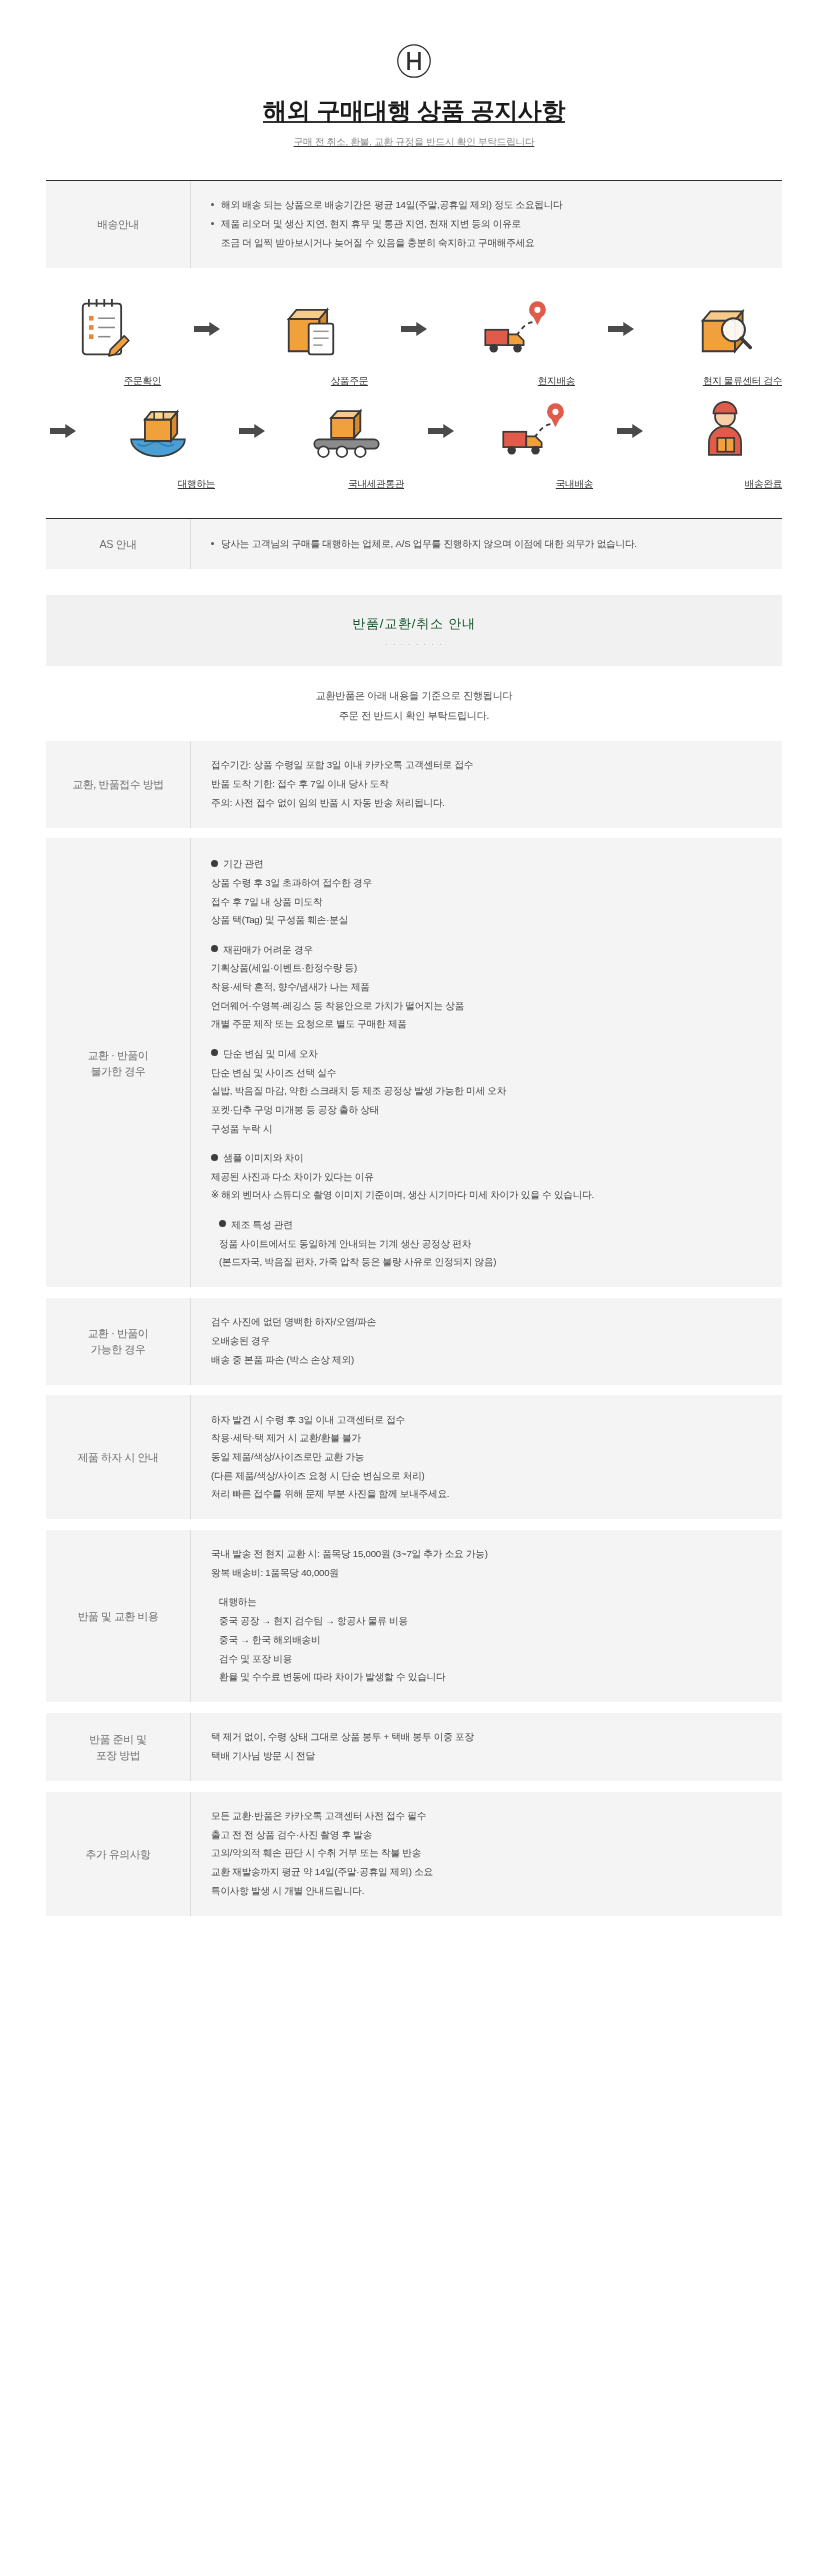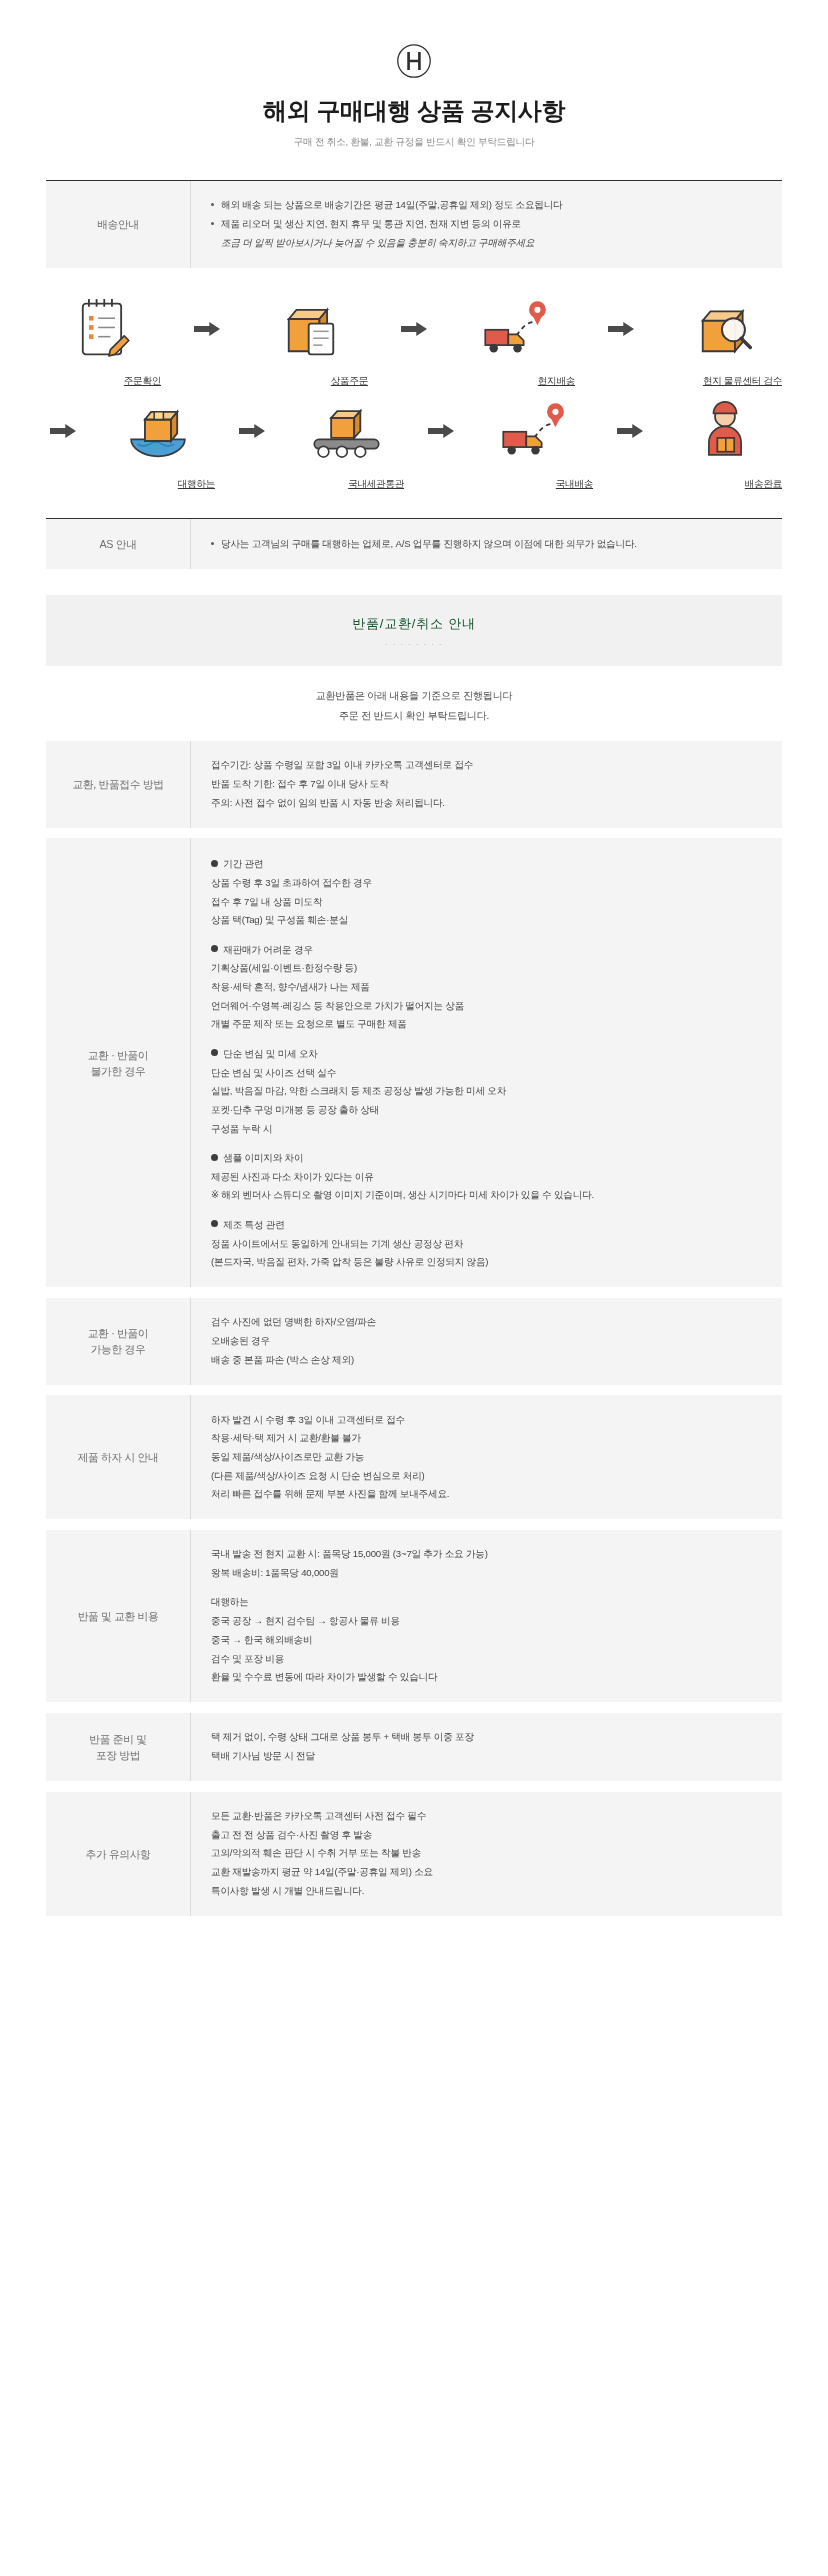--- a/index.html
+++ b/index.html
@@ -13,20 +13,21 @@
   .page {
     width: 828px;
     margin: 0 auto;
     padding: 0 46px 46px;
   }
 
   
   .header {
     padding: 44px 0 20px;
     text-align: center;
+    text-decoration: underline;
   }
   .logo-mark {
     width: 34px; height: 34px;
     margin: 0 auto 17px;
     display: block;
   }
   .header h1 {
     font-size: 24px;
     font-weight: bold;
     letter-spacing: -0.4px;
@@ -70,21 +71,21 @@
   }
   .bullet-line { position: relative; padding-left: 10px; }
   .bullet-line:before {
     content: "";
     position: absolute;
     left: 0; top: 7px;
     width: 3.1px; height: 3.1px;
     border-radius: 50%;
     background: #5a5a5a;
   }
-  .sub-line { padding-left: 10px; font-style: italic; }
+  .sub-line { padding-left: 10px; }
 
   .hdr-rule-top { border-top: 1.5px solid #2f2f2f; }
 
   
   .flow {
     display: flex;
     align-items: flex-start;
     justify-content: space-between;
     margin-top: 26px;
   }
@@ -146,21 +147,21 @@
 
   .gap-lg { height: 17px; }
 
   .emoji-line { position: relative; padding-left: 12.3px; margin-top: 1.5px;}
   .emoji-line .dot {
     position: absolute; left: 0; top: 4.6px;
     width: 7px; height: 7px; border-radius: 50%;
     background: #3d3d3d;
   }
   .grp { margin-bottom: 10.7px; }
-  .grp:last-child { margin-bottom: 0; }
+  .grp:last-child { margin-bottom: 0; margin-left: 8px; }
 </style>
 </head>
 <body>
 
 <div class="page">
 
   <div class="header">
     <svg class="logo-mark" viewBox="0 0 44 44">
       <circle cx="22" cy="22" r="21" fill="none" stroke="#2f2f2f" stroke-width="1.6"></circle>
       <path d="M15 12 v20 M29 12 v20 M15 22 h14" stroke="#2f2f2f" stroke-width="3.4" fill="none" stroke-linecap="square"></path>

